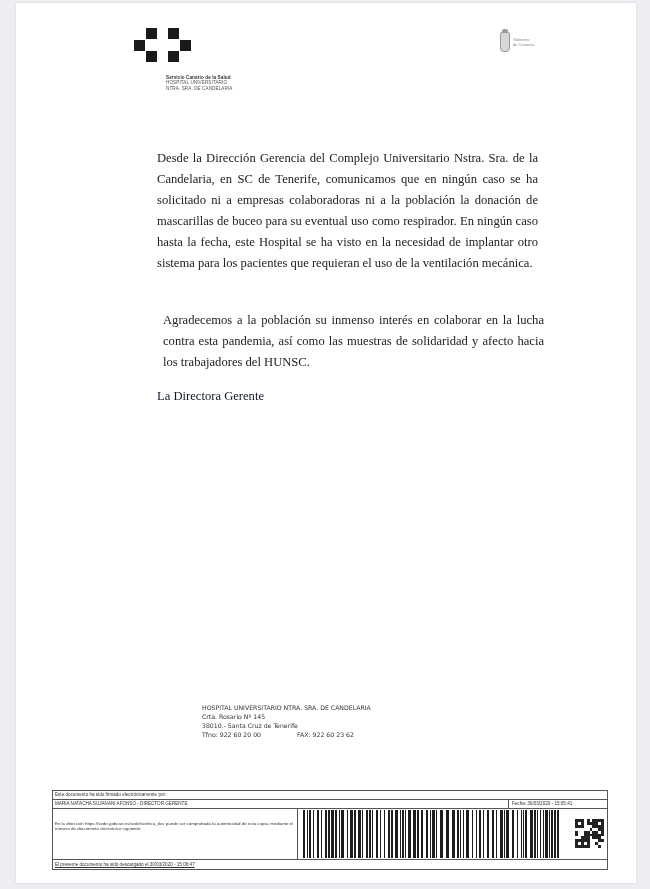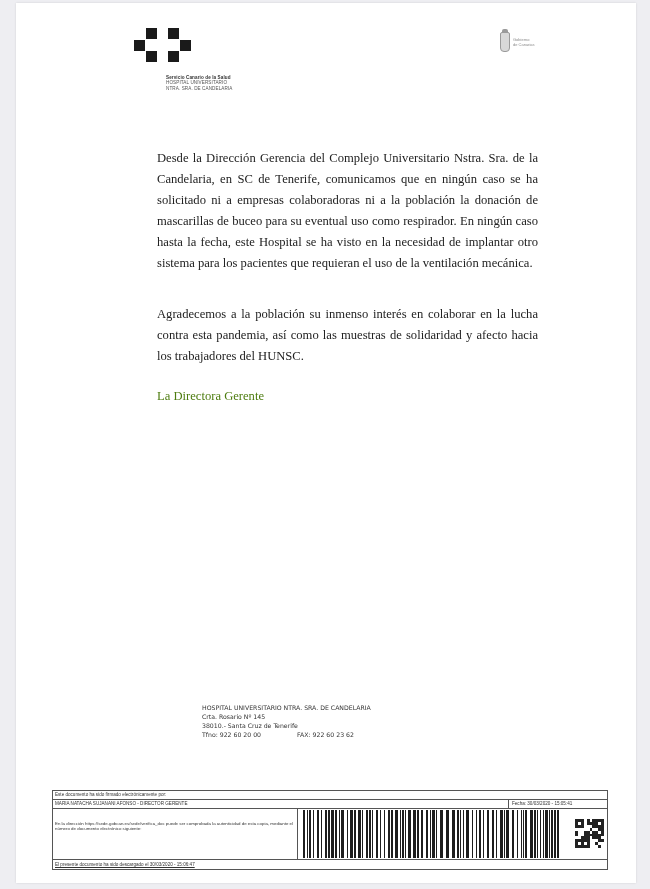--- a/index.html
+++ b/index.html
@@ -19,21 +19,21 @@
     .org-lines { position: absolute; left: 150px; top: 72px; font-family: "Liberation Sans", sans-serif; font-size: 4.6px; line-height: 5.4px; color: #555; letter-spacing: 0.1px; }
     .org-lines .l0 { font-weight: bold; color: #333; }
     .gov-logo { position: absolute; left: 478px; top: 24px; width: 56px; height: 29px; display: flex; align-items: center; gap: 3px; }
     .gov-shield { width: 8px; height: 18px; border: 1px solid #9a9a9a; border-radius: 2px 2px 4px 4px; background: #d8d8d8; margin-left: 6px; position: relative; }
     .gov-shield::before { content: ""; position: absolute; left: 1px; top: -4px; width: 6px; height: 3px; background: #9a9a9a; border-radius: 2px 2px 0 0; }
     .gov-text { font-family: "Liberation Sans", sans-serif; font-size: 4px; line-height: 5px; color: #8a8a8a; }
 
     .body-text { position: absolute; left: 141px; width: 381px; font-size: 12.6px; line-height: 21px; color: #222; text-align: justify; }
     .para1 { top: 145px; }
     .para2 { top: 301px; }
-    .signoff { position: absolute; left: 141px; top: 386px; font-size: 12.6px; color: #4d7c0f; }
+    .signoff { position: absolute; left: 141px; top: 386px; font-size: 12.6px; color: #0f172a; }
 
     .address { position: absolute; left: 186px; top: 700px; font-family: "DejaVu Sans", sans-serif; font-size: 6.2px; line-height: 9px; color: #333; }
     .address .fax { display: inline-block; margin-left: 36px; }
 
     .sig-box { position: absolute; left: 52px; top: 790px; width: 556px; font-family: "Liberation Sans", sans-serif; color: #333; }
     .sig-row { border: 1px solid #555; border-bottom: none; height: 8px; font-size: 4.6px; line-height: 8px; padding-left: 2px; position: relative; }
     .sig-row.r2 { display: flex; padding-left: 0; }
     .sig-row.r2 .signer { flex: 1; padding-left: 2px; }
     .sig-row.r2 .fecha { width: 95px; border-left: 1px solid #555; padding-left: 3px; }
     .sig-main { border: 1px solid #555; height: 50px; display: flex; }
@@ -67,21 +67,21 @@
 
   <div class="gov-logo">
     <div class="gov-shield"></div>
     <div class="gov-text">
       <div>Gobierno</div>
       <div>de Canarias</div>
     </div>
   </div>
 
   <p class="body-text para1" style="margin:0;">Desde la Dirección Gerencia del Complejo Universitario Nstra. Sra. de la Candelaria, en SC de Tenerife, comunicamos que en ningún caso se ha solicitado ni a empresas colaboradoras ni a la población la donación de mascarillas de buceo para su eventual uso como respirador. En ningún caso hasta la fecha, este Hospital se ha visto en la necesidad de implantar otro sistema para los pacientes que requieran el uso de la ventilación mecánica.</p>
-  <p class="body-text para2" style="margin:0;">Agradecemos a la población su inmenso interés en colaborar en la lucha contra esta pandemia, así como las muestras de solidaridad y afecto hacia los trabajadores del HUNSC.</p>
+  <p class="body-text para2" style="margin:6px;">Agradecemos a la población su inmenso interés en colaborar en la lucha contra esta pandemia, así como las muestras de solidaridad y afecto hacia los trabajadores del HUNSC.</p>
   <div class="signoff">La Directora Gerente</div>
 
   <div class="address">
     <div>HOSPITAL UNIVERSITARIO NTRA. SRA. DE CANDELARIA</div>
     <div>Crta. Rosario Nº 145</div>
     <div>38010.- Santa Cruz de Tenerife</div>
     <div><span>Tfno: 922 60 20 00</span><span class="fax">FAX: 922 60 23 62</span></div>
   </div>
 </div>
 

